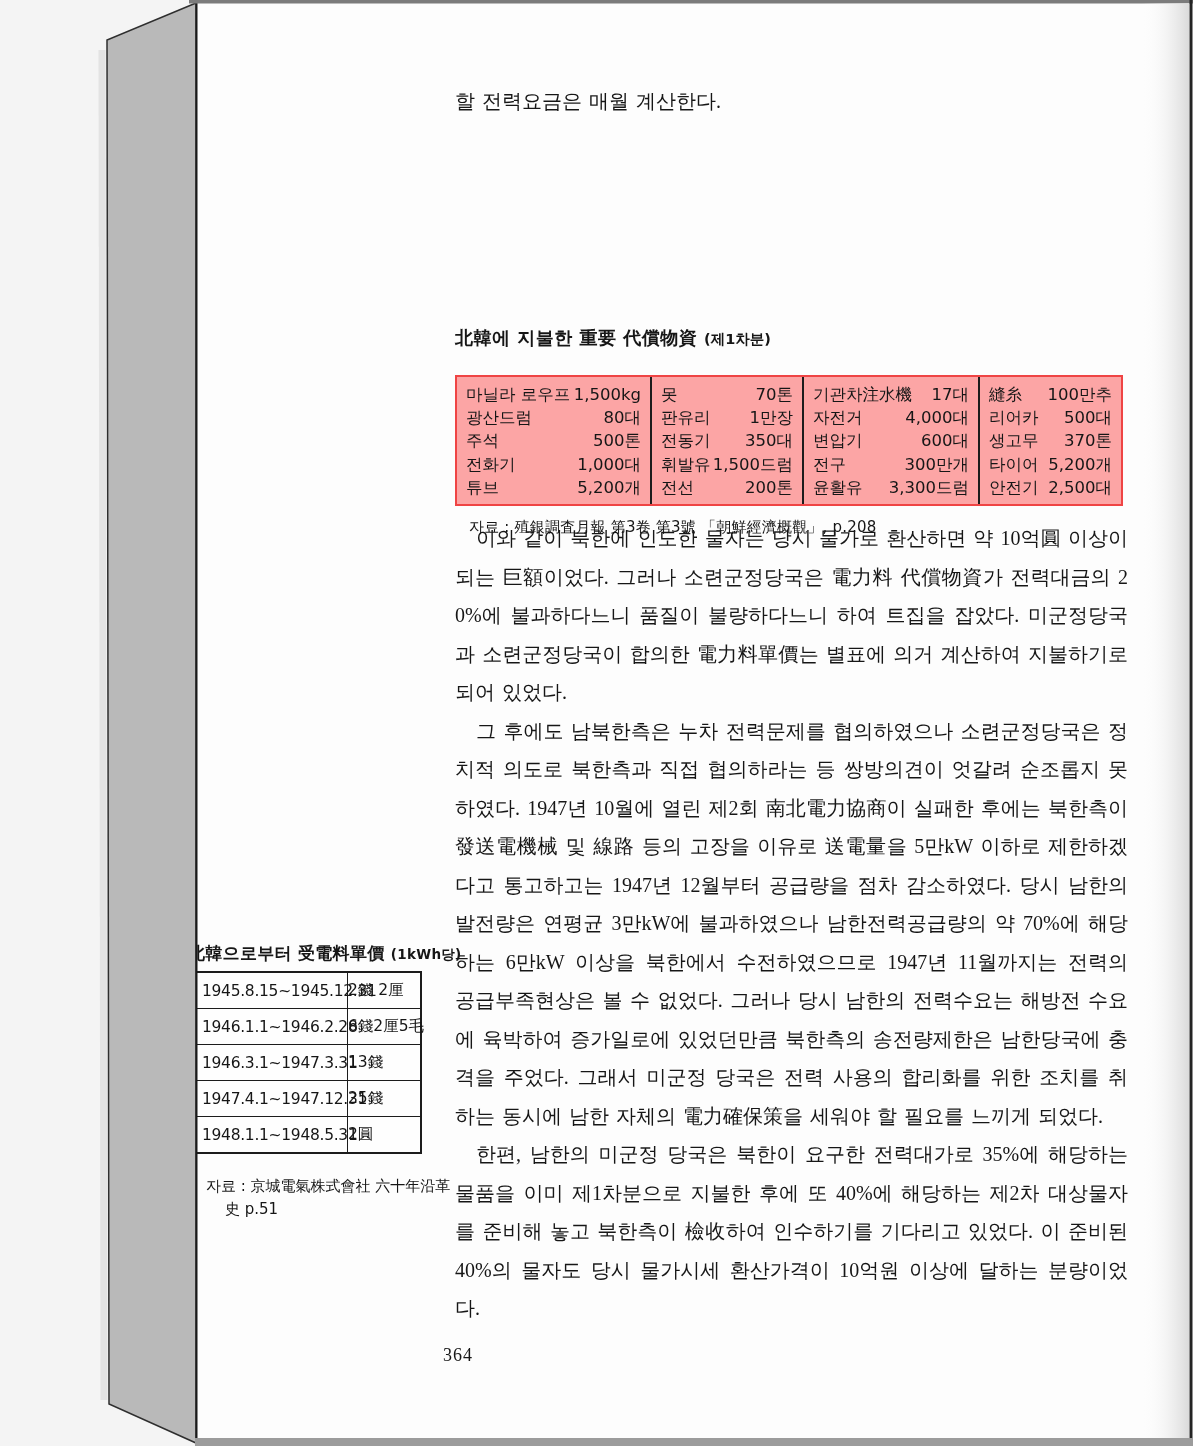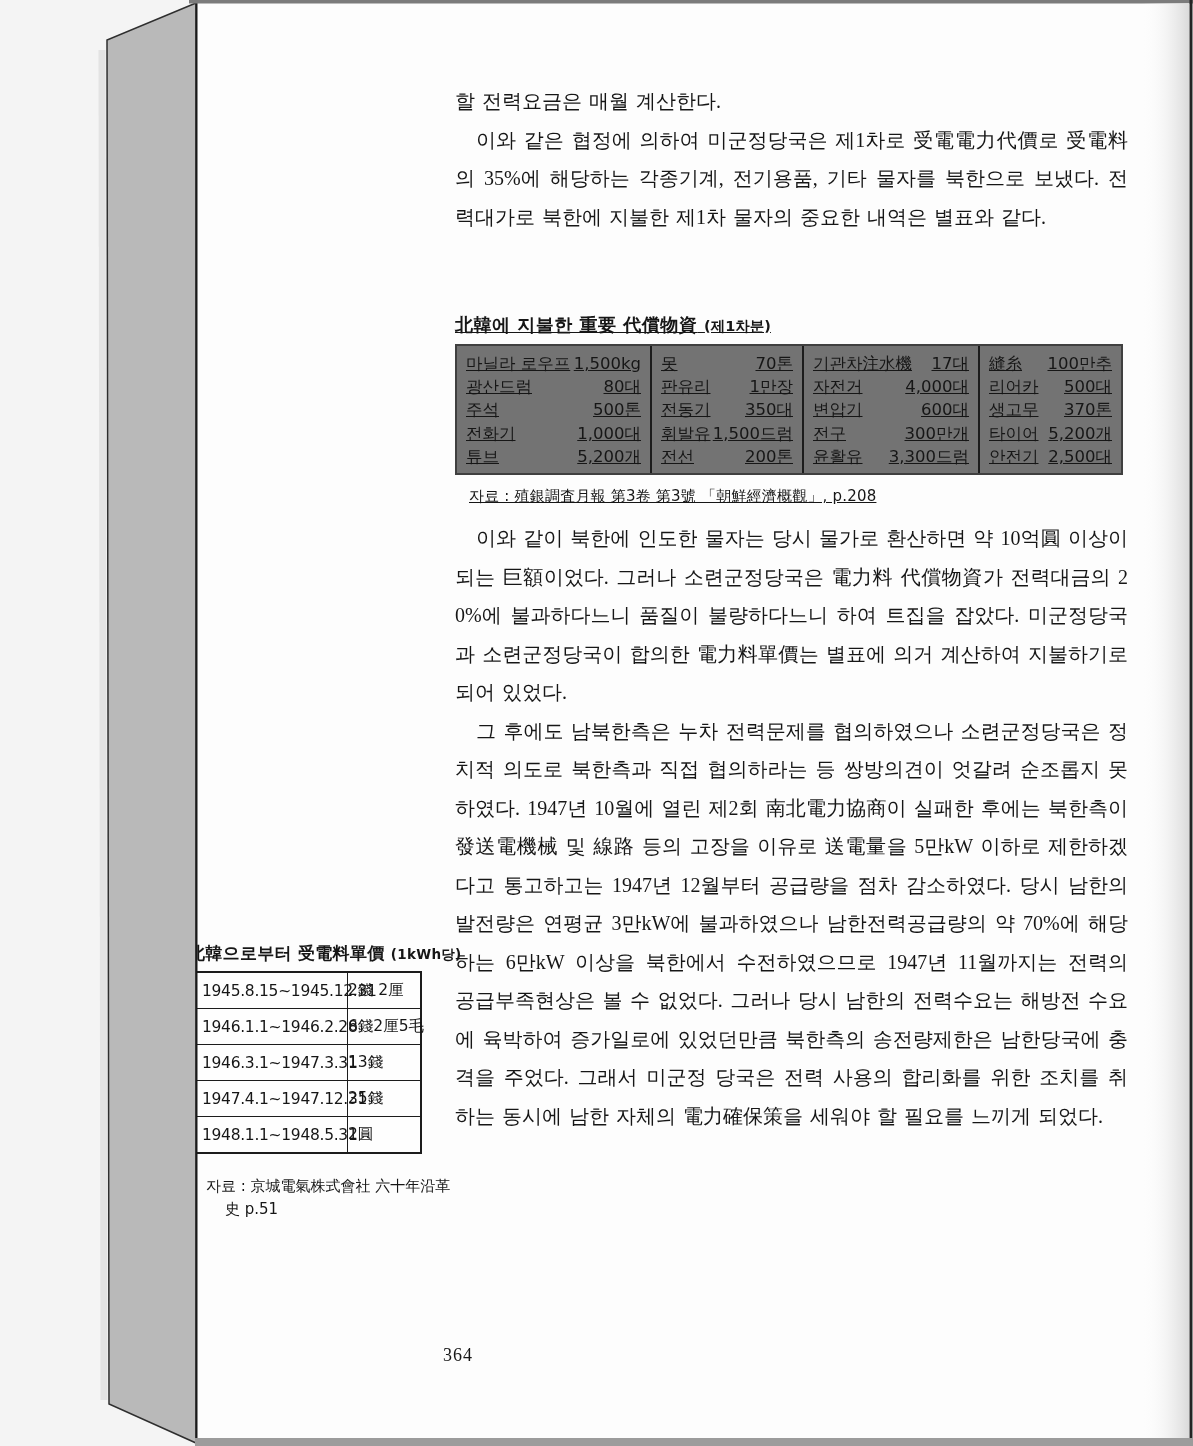--- a/index.html
+++ b/index.html
@@ -18,31 +18,31 @@
   .text-block { position:absolute; left:260px; width:673px; }
   .tb1 { top:82px; }
   .tb2 { top:519px; }
   .text-block p {
     margin:0; font-size:20px; line-height:38.5px;
     text-align:justify; word-break:break-all; word-spacing:2px;
   }
   .indent { text-indent:21px; }
 
   
-  .goods-block { position:absolute; left:260px; top:313px; width:673px;text-decoration:underline; }
+  .goods-block { position:absolute; left:260px; top:326px; width:673px; }
   .goods-title {
     font-family:"DejaVu Sans", sans-serif; font-weight:bold; font-size:18px;
     letter-spacing:0.5px; white-space:nowrap;
   }
   .goods-title .sub { font-size:14.5px; font-weight:600; letter-spacing:0; }
   .goods-table {
-    margin-top:7px; width:668px; box-sizing:border-box;
-    border:2px solid #404040; display:grid;
+    margin-top:25px; width:668px; box-sizing:border-box;
+    border:2px solid #ef4444; display:grid;
     grid-template-columns:193px 152px 176px 143px;
-    background:#737373;
+    background:#fca5a5;
   }
   .gcol { box-sizing:border-box; padding:6px 9px 5px 9px; }
   .gcol + .gcol { border-left:2px solid #1c1c1c; }
   .grow {
     display:flex; justify-content:space-between; align-items:baseline;
     font-family:"DejaVu Sans", sans-serif; font-size:16.5px; line-height:23.2px;
     white-space:nowrap;
   }
   .grow .qty { text-align:right; }
   .goods-source {
@@ -78,21 +78,20 @@
 </style>
 </head>
 <body>
 
 <div class="canvas">
 
   <div class="page">
 
     <div class="text-block tb1">
       <p>할 전력요금은 매월 계산한다.</p>
-      <p class="indent">이와 같은 협정에 의하여 미군정당국은 제1차로 受電電力代價로 受電料의 35%에 해당하는 각종기계, 전기용품, 기타 물자를 북한으로 보냈다. 전력대가로 북한에 지불한 제1차 물자의 중요한 내역은 별표와 같다.</p>
     </div>
 
     <div class="goods-block">
       <div class="goods-title">
         <span>北韓에 지불한 重要 代償物資</span>
         <span class="sub">(제1차분)</span>
       </div>
       <div class="goods-table">
         <div class="gcol">
           <div class="grow">
@@ -182,20 +181,21 @@
               <span class="qty">2,500대</span>
             </div>
         </div>
       </div>
       <div class="goods-source">자료 : 殖銀調査月報 第3卷 第3號 「朝鮮經濟概觀」, p.208</div>
     </div>
 
     <div class="text-block tb2">
       <p class="indent">이와 같이 북한에 인도한 물자는 당시 물가로 환산하면 약 10억圓 이상이 되는 巨額이었다. 그러나 소련군정당국은 電力料 代償物資가 전력대금의 20%에 불과하다느니 품질이 불량하다느니 하여 트집을 잡았다. 미군정당국과 소련군정당국이 합의한 電力料單價는 별표에 의거 계산하여 지불하기로 되어 있었다.</p>
       <p class="indent">그 후에도 남북한측은 누차 전력문제를 협의하였으나 소련군정당국은 정치적 의도로 북한측과 직접 협의하라는 등 쌍방의견이 엇갈려 순조롭지 못하였다. 1947년 10월에 열린 제2회 南北電力協商이 실패한 후에는 북한측이 發送電機械 및 線路 등의 고장을 이유로 送電量을 5만kW 이하로 제한하겠다고 통고하고는 1947년 12월부터 공급량을 점차 감소하였다. 당시 남한의 발전량은 연평균 3만kW에 불과하였으나 남한전력공급량의 약 70%에 해당하는 6만kW 이상을 북한에서 수전하였으므로 1947년 11월까지는 전력의 공급부족현상은 볼 수 없었다. 그러나 당시 남한의 전력수요는 해방전 수요에 육박하여 증가일로에 있었던만큼 북한측의 송전량제한은 남한당국에 충격을 주었다. 그래서 미군정 당국은 전력 사용의 합리화를 위한 조치를 취하는 동시에 남한 자체의 電力確保策을 세워야 할 필요를 느끼게 되었다.</p>
+      <p class="indent">한편, 남한의 미군정 당국은 북한이 요구한 전력대가로 35%에 해당하는 물품을 이미 제1차분으로 지불한 후에 또 40%에 해당하는 제2차 대상물자를 준비해 놓고 북한측이 檢收하여 인수하기를 기다리고 있었다. 이 준비된 40%의 물자도 당시 물가시세 환산가격이 10억원 이상에 달하는 분량이었다.</p>
     </div>
 
     <div class="sidebar">
       <div class="price-title">
         <span>北韓으로부터 受電料單價</span>
         <span class="sub">(1kWh당)</span>
       </div>
       <div class="price-table">
         <div class="prow">
             <span class="period">1945.8.15~1945.12.31</span>

